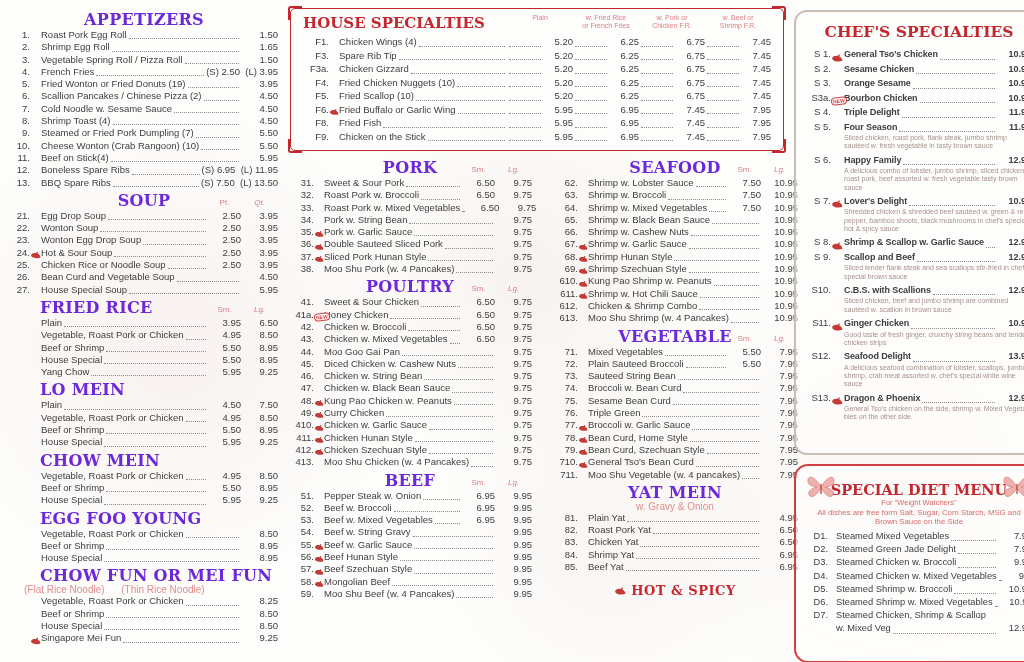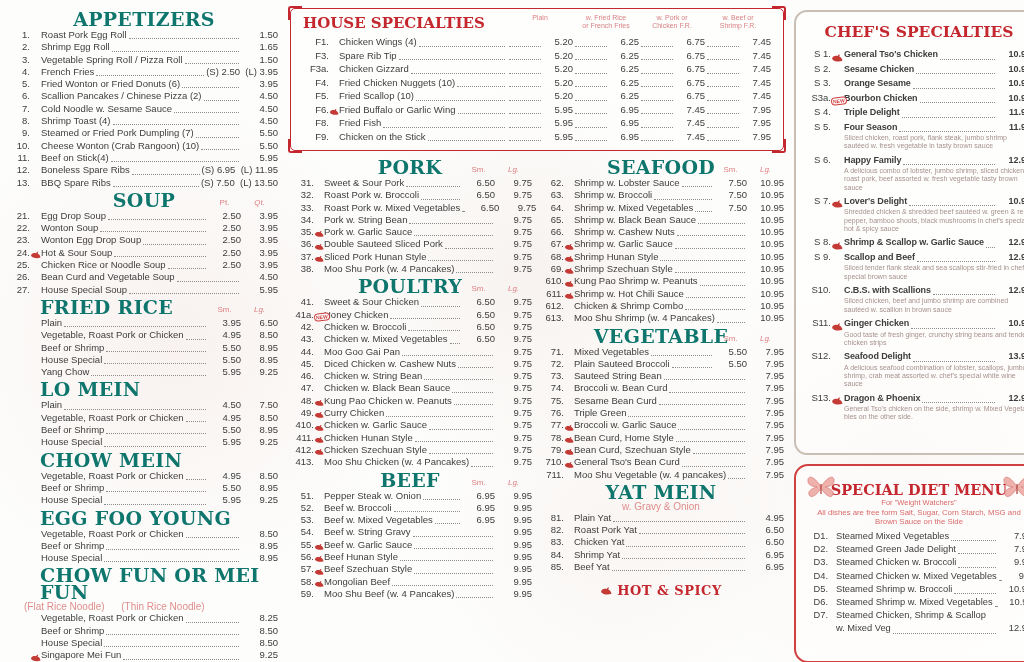--- a/index.html
+++ b/index.html
@@ -10,22 +10,22 @@
       radial-gradient(circle at 17% 52%, rgba(228,196,196,.20), transparent 26%),
       radial-gradient(circle at 52% 42%, rgba(226,204,200,.22), transparent 30%),
       radial-gradient(circle at 60% 80%, rgba(228,204,202,.16), transparent 22%),
       radial-gradient(circle at 87% 72%, rgba(230,206,204,.14), transparent 24%);}
   .colL{width:268px;flex:none;padding:8px 4px 0 10px;position:relative;z-index:1;}
   .colM{width:498px;flex:none;padding:8px 2px 0 6px;position:relative;z-index:1;}
   .colR{width:250px;flex:none;padding:10px 6px 0 6px;position:relative;z-index:1;}
 
   .sec{margin-bottom:3px;}
   .sec-head{position:relative;margin:3px 0 1px;}
-  .sec-title{font-family:"DejaVu Serif",serif;font-weight:700;color:#0f766e;
-             font-size:19px;letter-spacing:.3px;line-height:17px;}
+  .sec-title{font-family:"DejaVu Serif",serif;font-weight:700;color:#6d28d9;
+             font-size:16px;letter-spacing:.3px;line-height:17px;}
   .ac{text-align:center;} .al{text-align:left;margin-left:30px;}
   .labels{position:absolute;right:0;bottom:2px;display:flex;}
   .labels span{font-size:8px;color:#dd8084;text-align:center;}
   .labels .l1{width:33px;} .labels .l2{width:37px;font-style:italic;}
   .sec-sub{font-size:10px;color:#df8d8d;white-space:pre;line-height:9px;margin-bottom:1px;}
   .al2{margin-left:14px;} 
 
   .r{display:flex;align-items:flex-end;line-height:12.3px;font-size:9.5px;}
   .num{width:20px;flex:none;text-align:right;}
   .gap{width:11px;flex:none;display:flex;align-items:center;overflow:visible;}
@@ -45,21 +45,21 @@
   .hk.bl{left:-3px;bottom:-3px;border-right:none;border-top:none;border-radius:0 0 0 3px;}
   .hk.br{right:-3px;bottom:-3px;border-left:none;border-top:none;border-radius:0 0 3px 0;}
   .house-top{display:flex;margin-bottom:3px;}
   .house-title{font-family:"DejaVu Serif",serif;font-weight:700;color:#c4272e;
                font-size:15px;flex:1;}
   .hh{width:66px;flex:none;text-align:center;font-size:7px;color:#d98084;line-height:8px;}
   .hr{display:flex;align-items:flex-end;line-height:13.5px;font-size:9.5px;}
   .hr .num{width:26px;} .hr .gap{width:10px;}
   .hc{width:66px;flex:none;display:flex;align-items:flex-end;}
   .hval{width:30px;flex:none;text-align:right;}
-  .midcols{display:flex;gap:6px;}
+  .midcols{display:flex;gap:20px;}
   .mc1{width:244px;flex:none;} .mc2{width:246px;flex:none;}
 
   .legend{display:flex;align-items:center;justify-content:center;margin-top:10px;gap:5px;}
   .legend span{font-family:"DejaVu Serif",serif;font-weight:700;color:#c4272e;
                font-size:13px;letter-spacing:.5px;}
 
   
   .chefs{border:2px solid #c9beb4;border-radius:13px;padding:8px 11px 8px 11px;
          min-height:425px;background:rgba(255,255,255,.5);}
   .chefs-title{font-family:"DejaVu Serif",serif;font-weight:700;color:#c4272e;
@@ -121,21 +121,21 @@
         <div class="r">
           <span class="num">4.</span>
           <span class="gap"></span>
           <span class="nm">French Fries</span>
           <span class="ld"></span>
           <span class="p2 wide">(S) 2.50  (L) 3.95</span>
         </div>
         <div class="r">
           <span class="num">5.</span>
           <span class="gap"></span>
-          <span class="nm">Fried Wonton or Fried Donuts (6)</span>
+          <span class="nm">Fried Wonton or Fried Donuts (19)</span>
           <span class="ld"></span>
           <span class="p2">3.95</span>
         </div>
         <div class="r">
           <span class="num">6.</span>
           <span class="gap"></span>
           <span class="nm">Scallion Pancakes / Chinese Pizza (2)</span>
           <span class="ld"></span>
           <span class="p2">4.50</span>
         </div>

